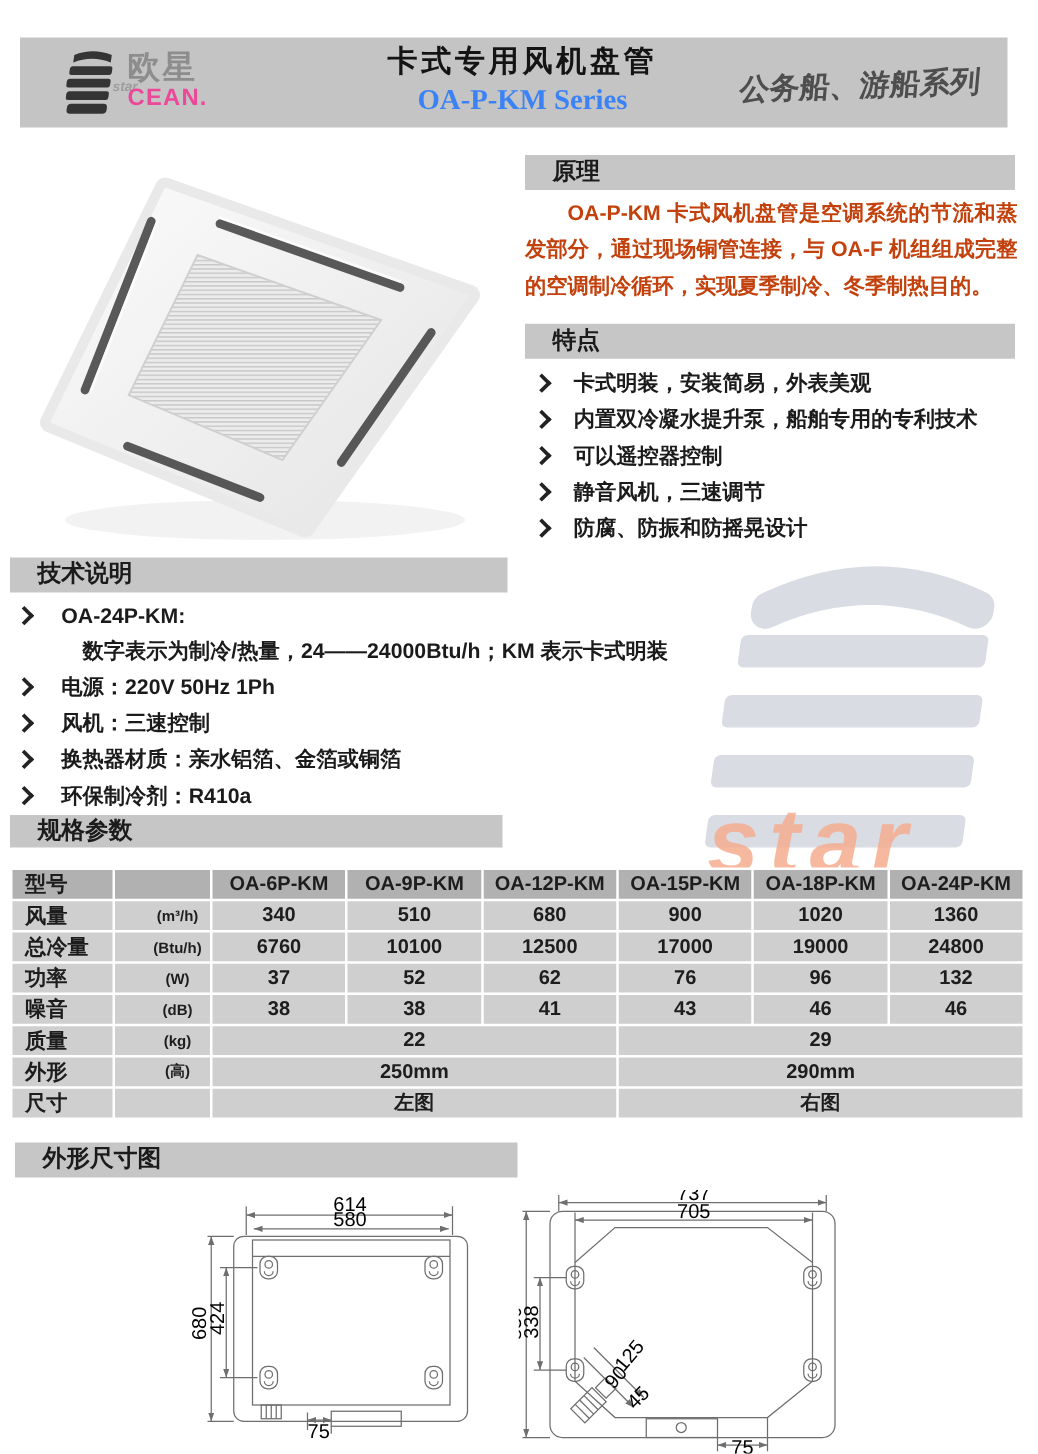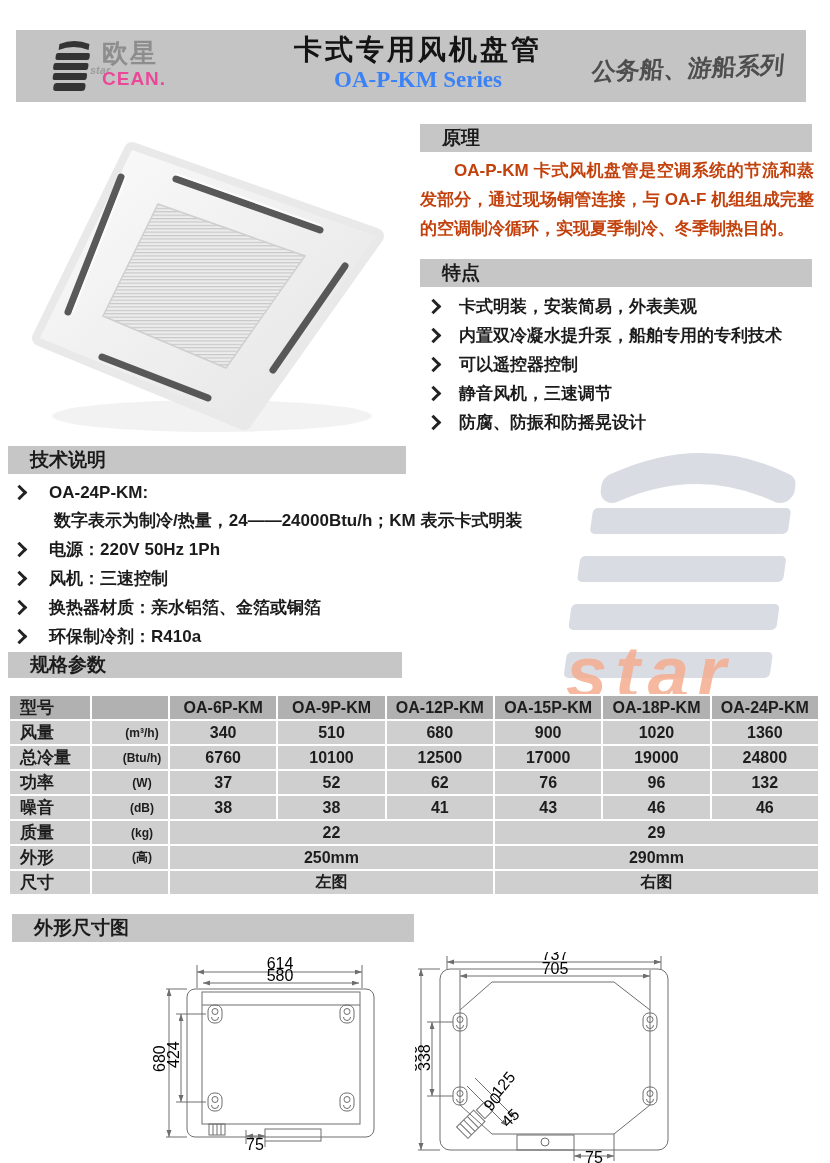--- a/index.html
+++ b/index.html
@@ -12,21 +12,21 @@
   
   .band{left:16px; top:30px; width:790px; height:72px; background:#c4c4c4;}
   .logo{left:50px; top:40px; width:150px; height:56px;}
   .logo-cn{position:absolute; left:52px; top:0px; font-size:26px; font-weight:bold;
     color:#8d8d8d; letter-spacing:2px; line-height:26px;}
   .logo-en{position:absolute; left:52px; top:28px; font-size:19px; font-weight:bold;
     color:#ec4899; letter-spacing:1px;}
   .logo-star{position:absolute; left:40px; top:24px; font-size:11px; color:#9d9d9d;
     font-style:italic; font-weight:bold;}
   .title-block{left:248px; top:34px; width:340px; text-align:center;}
-  .title-cn{font-size:28px; font-weight:bold; letter-spacing:3px; color:#141414; line-height:32px;}
+  .title-cn{font-size:24px; font-weight:bold; letter-spacing:3px; color:#141414; line-height:32px;}
   .title-en{font-family:"Liberation Serif","DejaVu Serif",serif; font-size:23px;
     font-weight:bold; color:#3b82f6; line-height:28px;}
   .series{left:592px; top:52px; width:214px; font-size:24px; font-weight:900; color:#4e4e4e;
     white-space:nowrap; transform:skewX(-7deg) rotate(-2deg); letter-spacing:0px;}
   
   .secbar{background:#c6c6c6; height:28px; line-height:28px; padding-left:22px;
     font-size:19px; font-weight:bold; color:#1b1b1b; box-sizing:border-box;}
   .bar-principle{left:420px; top:124px; width:392px;}
   .bar-features{left:420px; top:259px; width:392px;}
   .bar-tech{left:8px; top:446px; width:398px;}
@@ -34,21 +34,21 @@
   .bar-dims{left:12px; top:914px; width:402px;}
   
   .principle-text{left:420px; top:156px; width:394px; font-size:17px; font-weight:bold;
     line-height:29px; text-align:justify; text-indent:2em; color:#c2410c;}
   .features-list{left:422px; top:292px; width:392px;}
   .tech-list{left:10px; top:478px; width:804px;}
   .brow{display:flex; align-items:center; height:29px; font-size:17px; font-weight:bold; color:#1b1b1b;}
   .chev{width:8px; height:8px; border-top:3px solid #222; border-right:3px solid #222;
     transform:rotate(45deg); margin:0 20px 0 6px; flex:none;}
   .tech-list .chev{margin:0 24px 0 4px;}
-  .bsub{margin-left:44px; height:28px; line-height:28px; font-size:17px; font-weight:bold; color:#1b1b1b;}
+  .bsub{margin-left:56px; height:28px; line-height:28px; font-size:17px; font-weight:bold; color:#1b1b1b;}
   
   table.specs{position:absolute; left:8px; top:694px; width:812px; border-spacing:2px;
     table-layout:fixed; background:#ffffff;}
   table.specs td{background:#cfcfcf; height:21px; text-align:center; font-size:16px;
     font-weight:bold; color:#1d1d1d; padding:0; overflow:hidden; white-space:nowrap;}
   table.specs tr.head td{background:#b1b1b1;}
   table.specs td.lab{text-align:left; padding-left:10px; font-size:17px;}
   table.specs td.unit{text-align:center; padding-left:24px; font-size:12px;}
   
   .dwg{stroke:#6e6e6e; stroke-width:1; fill:none;}

